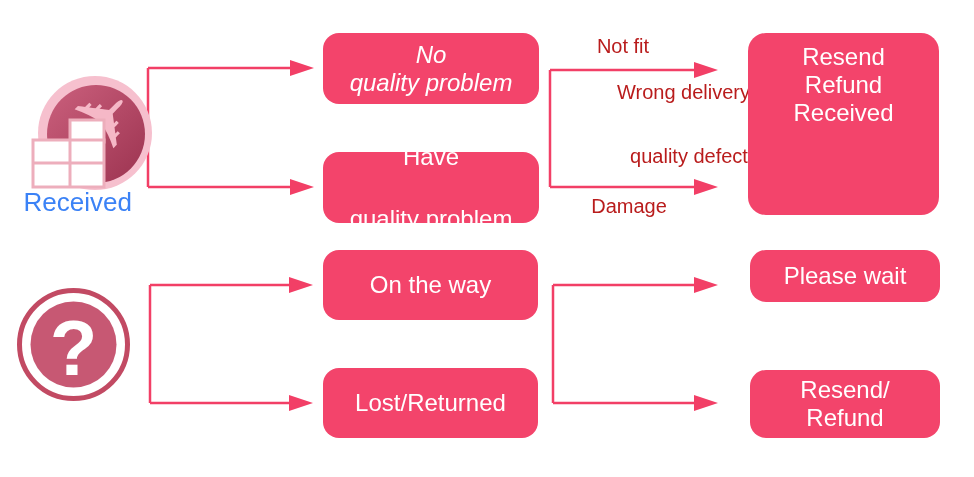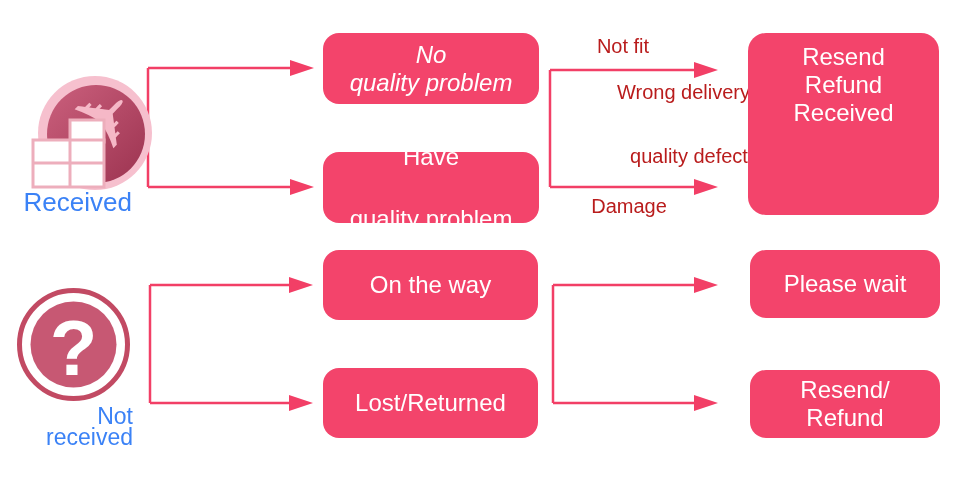--- a/index.html
+++ b/index.html
@@ -125,33 +125,29 @@
     <div>Received</div>
   </div>
 
   <div class="icon-wrap" style="left:14px; top:285px;">
     <svg width="119" height="119" viewBox="0 0 119 119" xmlns="http://www.w3.org/2000/svg">
       <circle cx="59.5" cy="59.5" r="54" fill="#ffffff" stroke="#c24a63" stroke-width="5"></circle>
       <circle cx="59.5" cy="59.5" r="43" fill="#c75873"></circle>
       <text x="59.5" y="63" font-size="78" font-weight="bold" fill="#ffffff" text-anchor="middle" dominant-baseline="central" font-family="Liberation Sans, sans-serif">?</text>
     </svg>
   </div>
-  <div class="caption small" style="left:13px; top:406px; width:120px;">
-    <span>Not</span>
-    <span>received</span>
-  </div>
 
   <div class="box" style="left:323px; top:368px; width:215px; height:70px;">
     <div>Lost/Returned</div>
   </div>
   <div class="box" style="left:323px; top:250px; width:215px; height:70px;">
     <div>On the way</div>
   </div>
 
-  <div class="box" style="left:750px; top:250px; width:190px; height:68px;">
+  <div class="box" style="left:750px; top:250px; width:190px; height:52px;">
     <div>Please wait</div>
   </div>
   <div class="box" style="left:750px; top:370px; width:190px; height:68px;">
     <div>Resend/</div>
     <div>Refund</div>
   </div>
 
 </div>
 
 </body></html>

